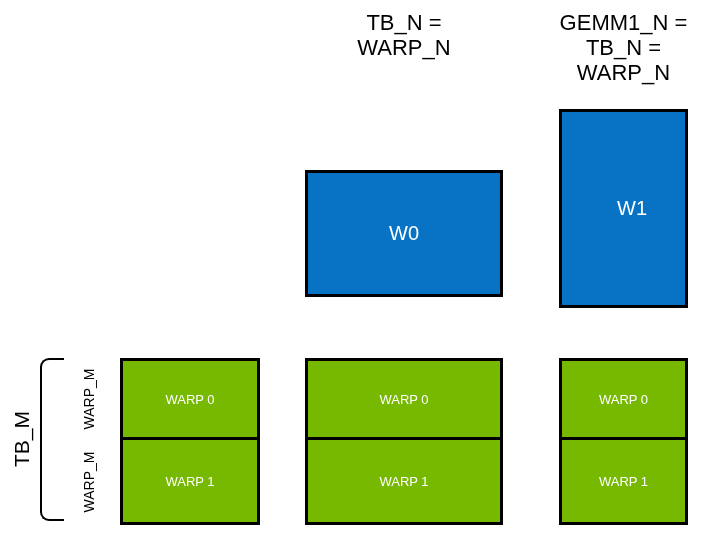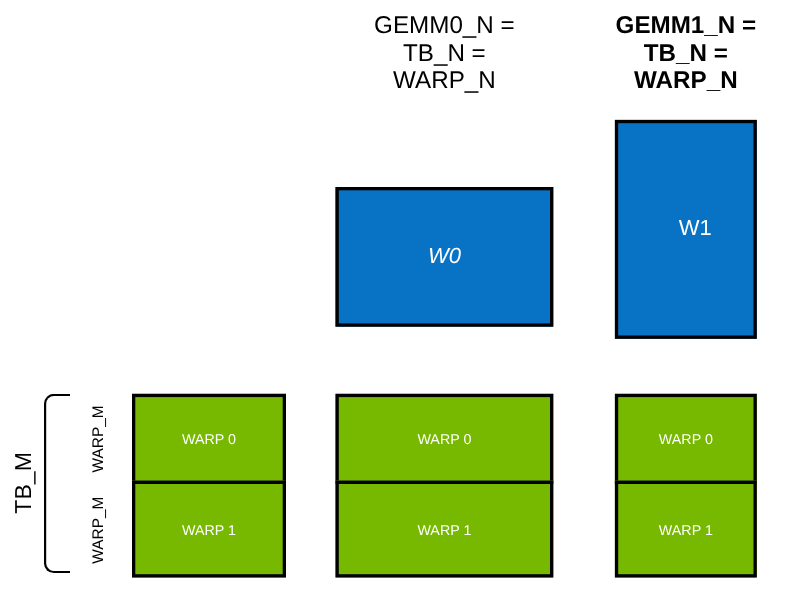--- a/index.html
+++ b/index.html
@@ -65,31 +65,30 @@
     border-bottom: 2px solid var(--ink, #000000);
     border-radius: 9px 0 0 9px;
   }
 </style>
 </head>
 <body>
 
 <div class="canvas">
 
   <div class="hdr" style="left:304px; width:200px;">
-    <div>GEMM0_N =</div>
     <div>TB_N =</div>
     <div>WARP_N</div>
   </div>
-  <div class="hdr" style="left:543px; width:161px;font-weight:bold;">
+  <div class="hdr" style="left:543px; width:161px;">
     <div>GEMM1_N =</div>
     <div>TB_N =</div>
     <div>WARP_N</div>
   </div>
 
-  <div class="box blue" style="left:305px; top:170px; width:198px; height:127px;font-style:italic;">
+  <div class="box blue" style="left:305px; top:170px; width:198px; height:127px;">
     <span>W0</span>
   </div>
   <div class="box blue" style="left:559px; top:109px; width:129px; height:199px;padding-left:17px;">
     <span>W1</span>
   </div>
 
   <div class="box green" style="left:120px; top:358px; width:140px; height:82px;">
     <span>WARP 0</span>
   </div>
   <div class="box green" style="left:120px; top:437px; width:140px; height:88px;">

